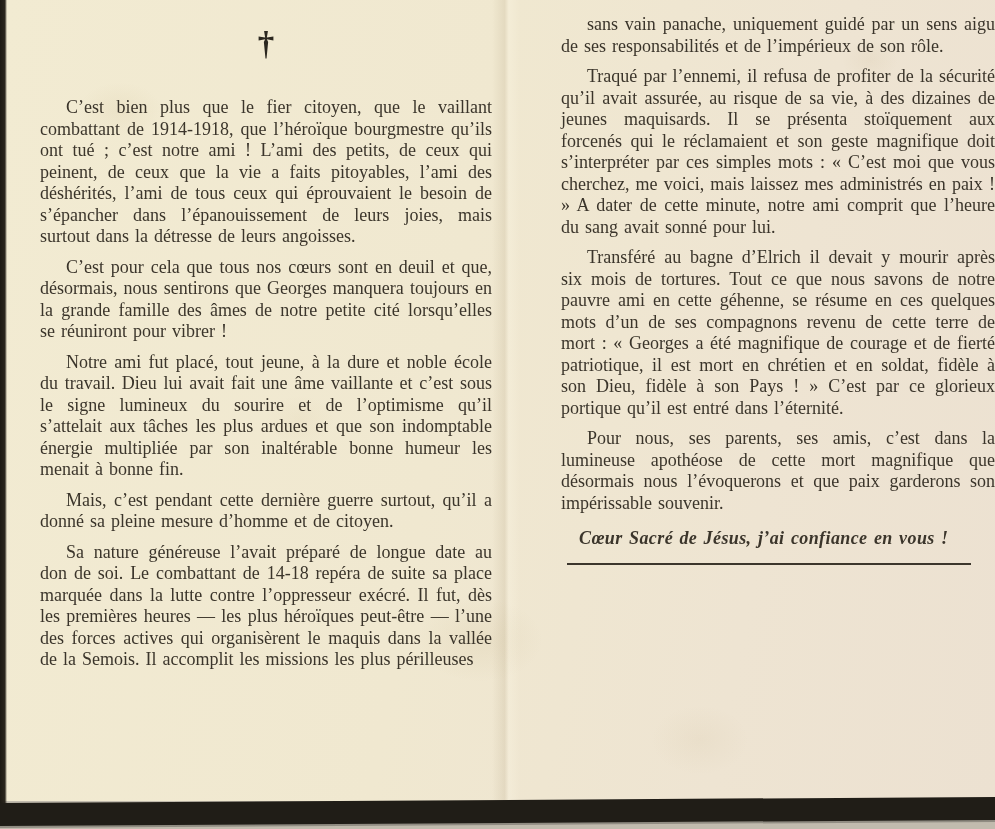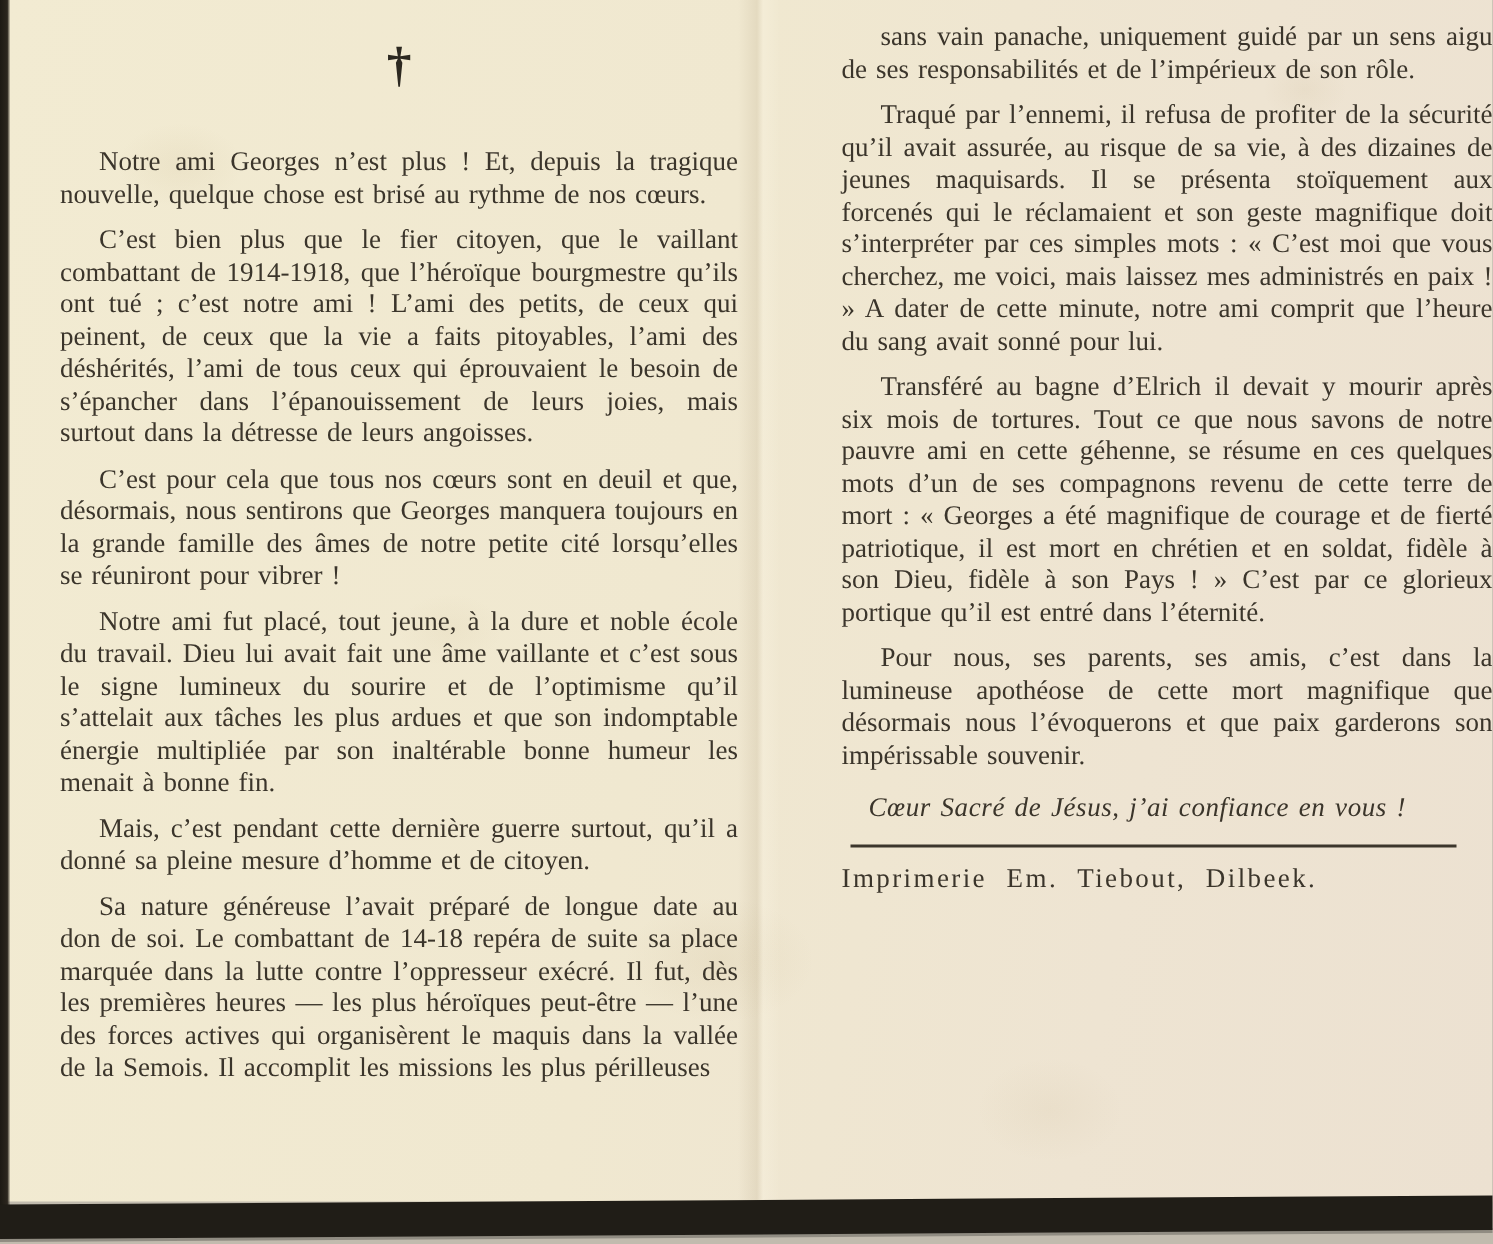--- a/index.html
+++ b/index.html
@@ -48,21 +48,21 @@
     text-align:justify;text-indent:26px;
     word-spacing:1.5px;
   }
   .page-left{left:40px;width:452px;top:0;}
   .page-right{left:561px;width:434px;top:14px;}
   .cross{
     text-align:center;font-size:33px;font-weight:bold;line-height:1;
     margin:28px 0 36px 0;color:#2c2820;
   }
   .prayer{
-    font-style:italic;font-weight:400;
+    font-style:italic;font-weight:700;
     text-indent:18px !important;letter-spacing:.4px;
     margin-top:14px !important;
   }
   .rule{
     border:none;border-top:2px solid #3c362c;
     margin:13px 0 10px 6px;width:404px;
   }
   .printer{
     text-align:center;text-indent:0 !important;
     letter-spacing:1.6px;word-spacing:7px !important;font-size:17.5px;
@@ -70,38 +70,36 @@
 </style>
 </head>
 <body>
 
 <div class="scan">
 
   <div class="paper">
 
     <div class="page page-left">
       <div class="cross">†</div>
-      <p>Notre ami Georges n’est plus ! Et, depuis la tragique nouvelle, quelque chose est brisé au rythme de nos cœurs.</p>
       <p>C’est bien plus que le fier citoyen, que le vaillant combattant de 1914-1918, que l’héroïque bourgmestre qu’ils ont tué ; c’est notre ami ! L’ami des petits, de ceux qui peinent, de ceux que la vie a faits pitoyables, l’ami des déshérités, l’ami de tous ceux qui éprouvaient le besoin de s’épancher dans l’épanouissement de leurs joies, mais surtout dans la détresse de leurs angoisses.</p>
       <p>C’est pour cela que tous nos cœurs sont en deuil et que, désormais, nous sentirons que Georges manquera toujours en la grande famille des âmes de notre petite cité lorsqu’elles se réuniront pour vibrer !</p>
       <p>Notre ami fut placé, tout jeune, à la dure et noble école du travail. Dieu lui avait fait une âme vaillante et c’est sous le signe lumineux du sourire et de l’optimisme qu’il s’attelait aux tâches les plus ardues et que son indomptable énergie multipliée par son inaltérable bonne humeur les menait à bonne fin.</p>
       <p>Mais, c’est pendant cette dernière guerre surtout, qu’il a donné sa pleine mesure d’homme et de citoyen.</p>
       <p>Sa nature généreuse l’avait préparé de longue date au don de soi. Le combattant de 14-18 repéra de suite sa place marquée dans la lutte contre l’oppresseur exécré. Il fut, dès les premières heures — les plus héroïques peut-être — l’une des forces actives qui organisèrent le maquis dans la vallée de la Semois. Il accomplit les missions les plus périlleuses</p>
     </div>
 
     <div class="fold"></div>
 
     <div class="page page-right">
       <p>sans vain panache, uniquement guidé par un sens aigu de ses responsabilités et de l’impérieux de son rôle.</p>
       <p>Traqué par l’ennemi, il refusa de profiter de la sécurité qu’il avait assurée, au risque de sa vie, à des dizaines de jeunes maquisards. Il se présenta stoïquement aux forcenés qui le réclamaient et son geste magnifique doit s’interpréter par ces simples mots : « C’est moi que vous cherchez, me voici, mais laissez mes administrés en paix ! » A dater de cette minute, notre ami comprit que l’heure du sang avait sonné pour lui.</p>
       <p>Transféré au bagne d’Elrich il devait y mourir après six mois de tortures. Tout ce que nous savons de notre pauvre ami en cette géhenne, se résume en ces quelques mots d’un de ses compagnons revenu de cette terre de mort : « Georges a été magnifique de courage et de fierté patriotique, il est mort en chrétien et en soldat, fidèle à son Dieu, fidèle à son Pays ! » C’est par ce glorieux portique qu’il est entré dans l’éternité.</p>
       <p>Pour nous, ses parents, ses amis, c’est dans la lumineuse apothéose de cette mort magnifique que désormais nous l’évoquerons et que paix garderons son impérissable souvenir.</p>
       <p class="prayer">Cœur Sacré de Jésus, j’ai confiance en vous !</p>
       <hr class="rule">
-      <p class="printer">Imprimerie Em. Tiebout, Dilbeek.</p>
     </div>
 
   </div>
 
   <div class="edge-left"></div>
   <div class="band"></div>
 
 </div>
 
 </body></html>

